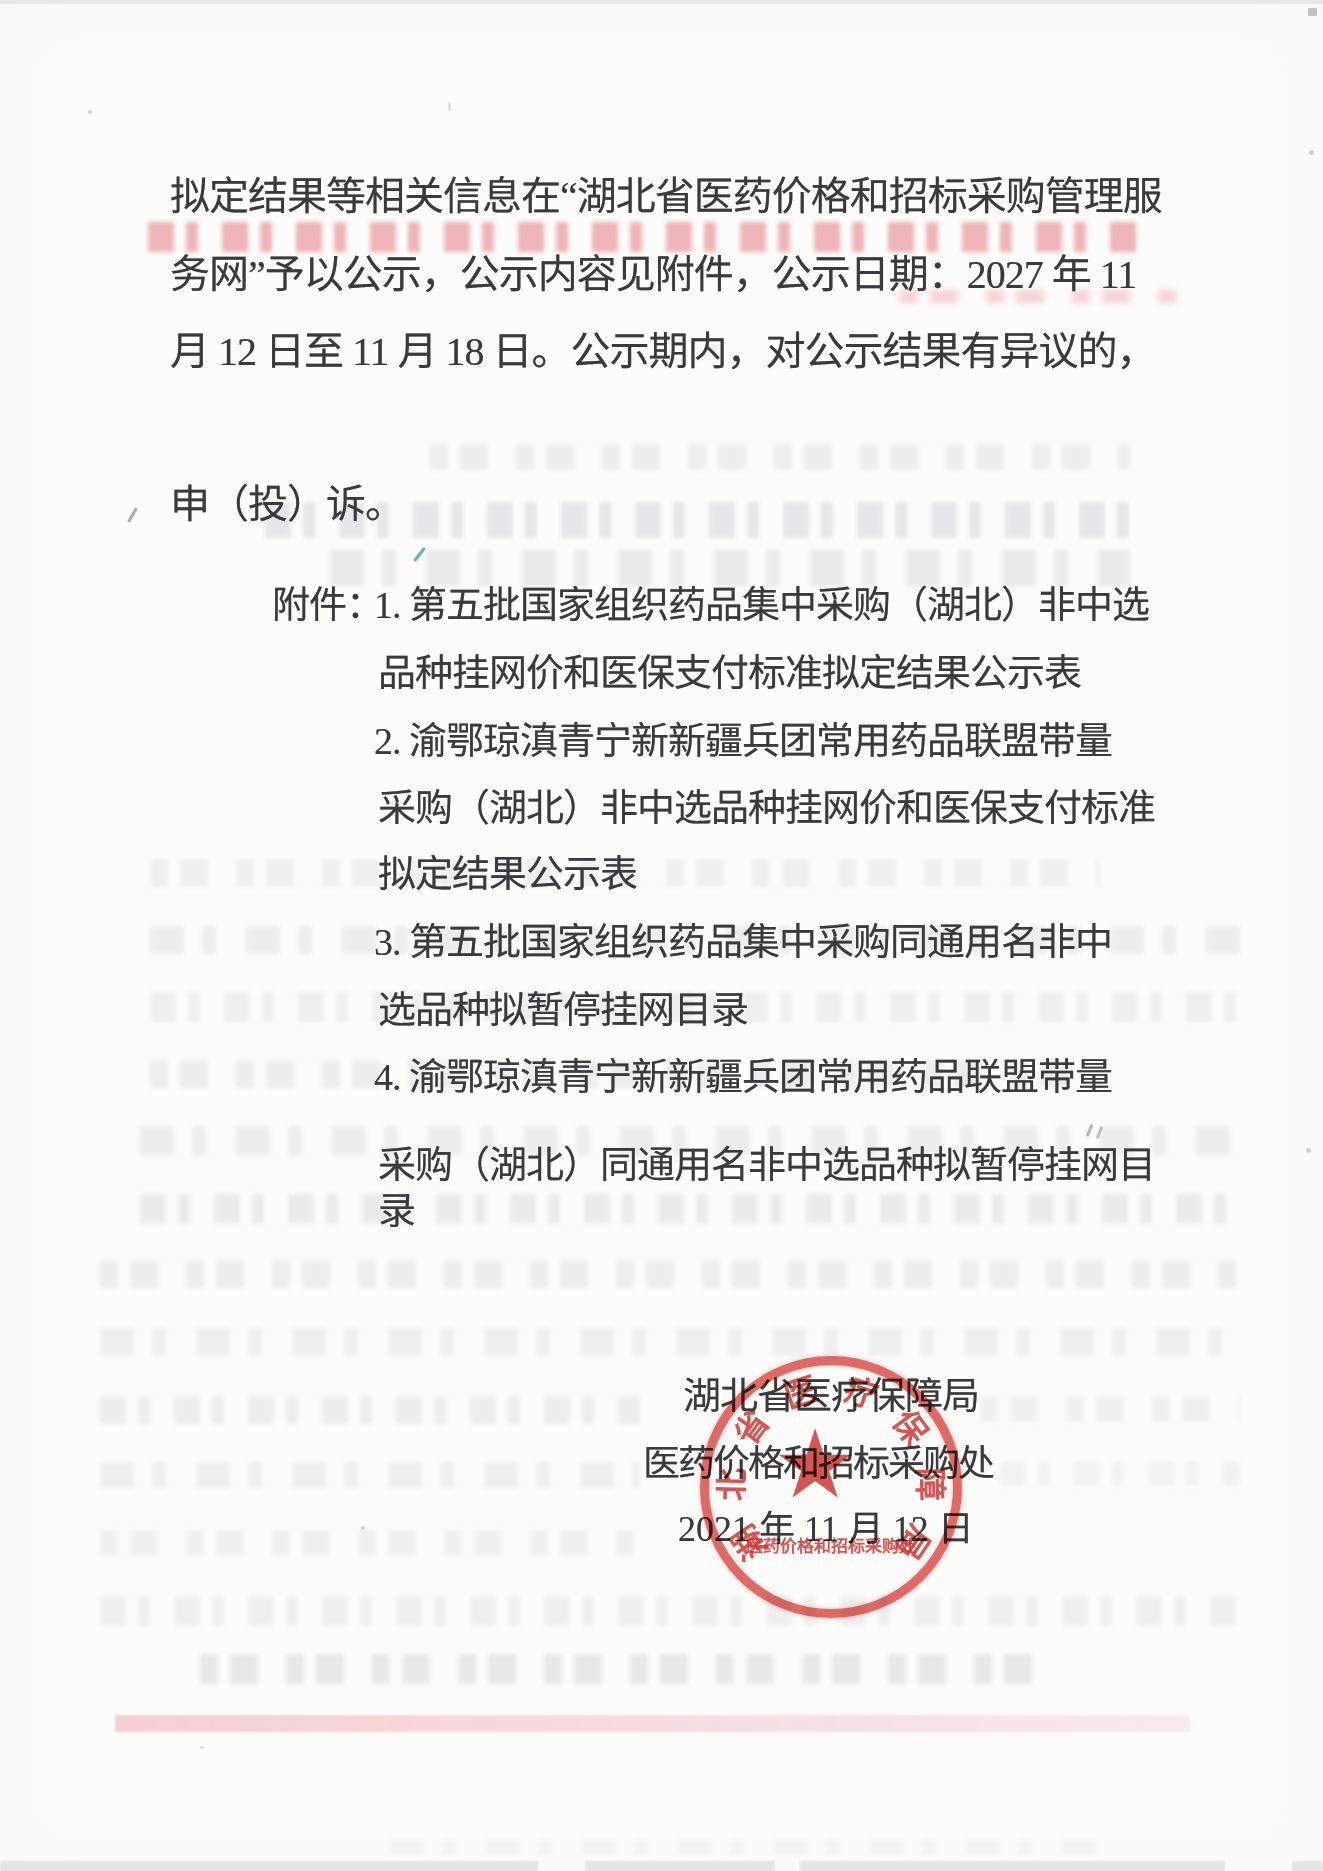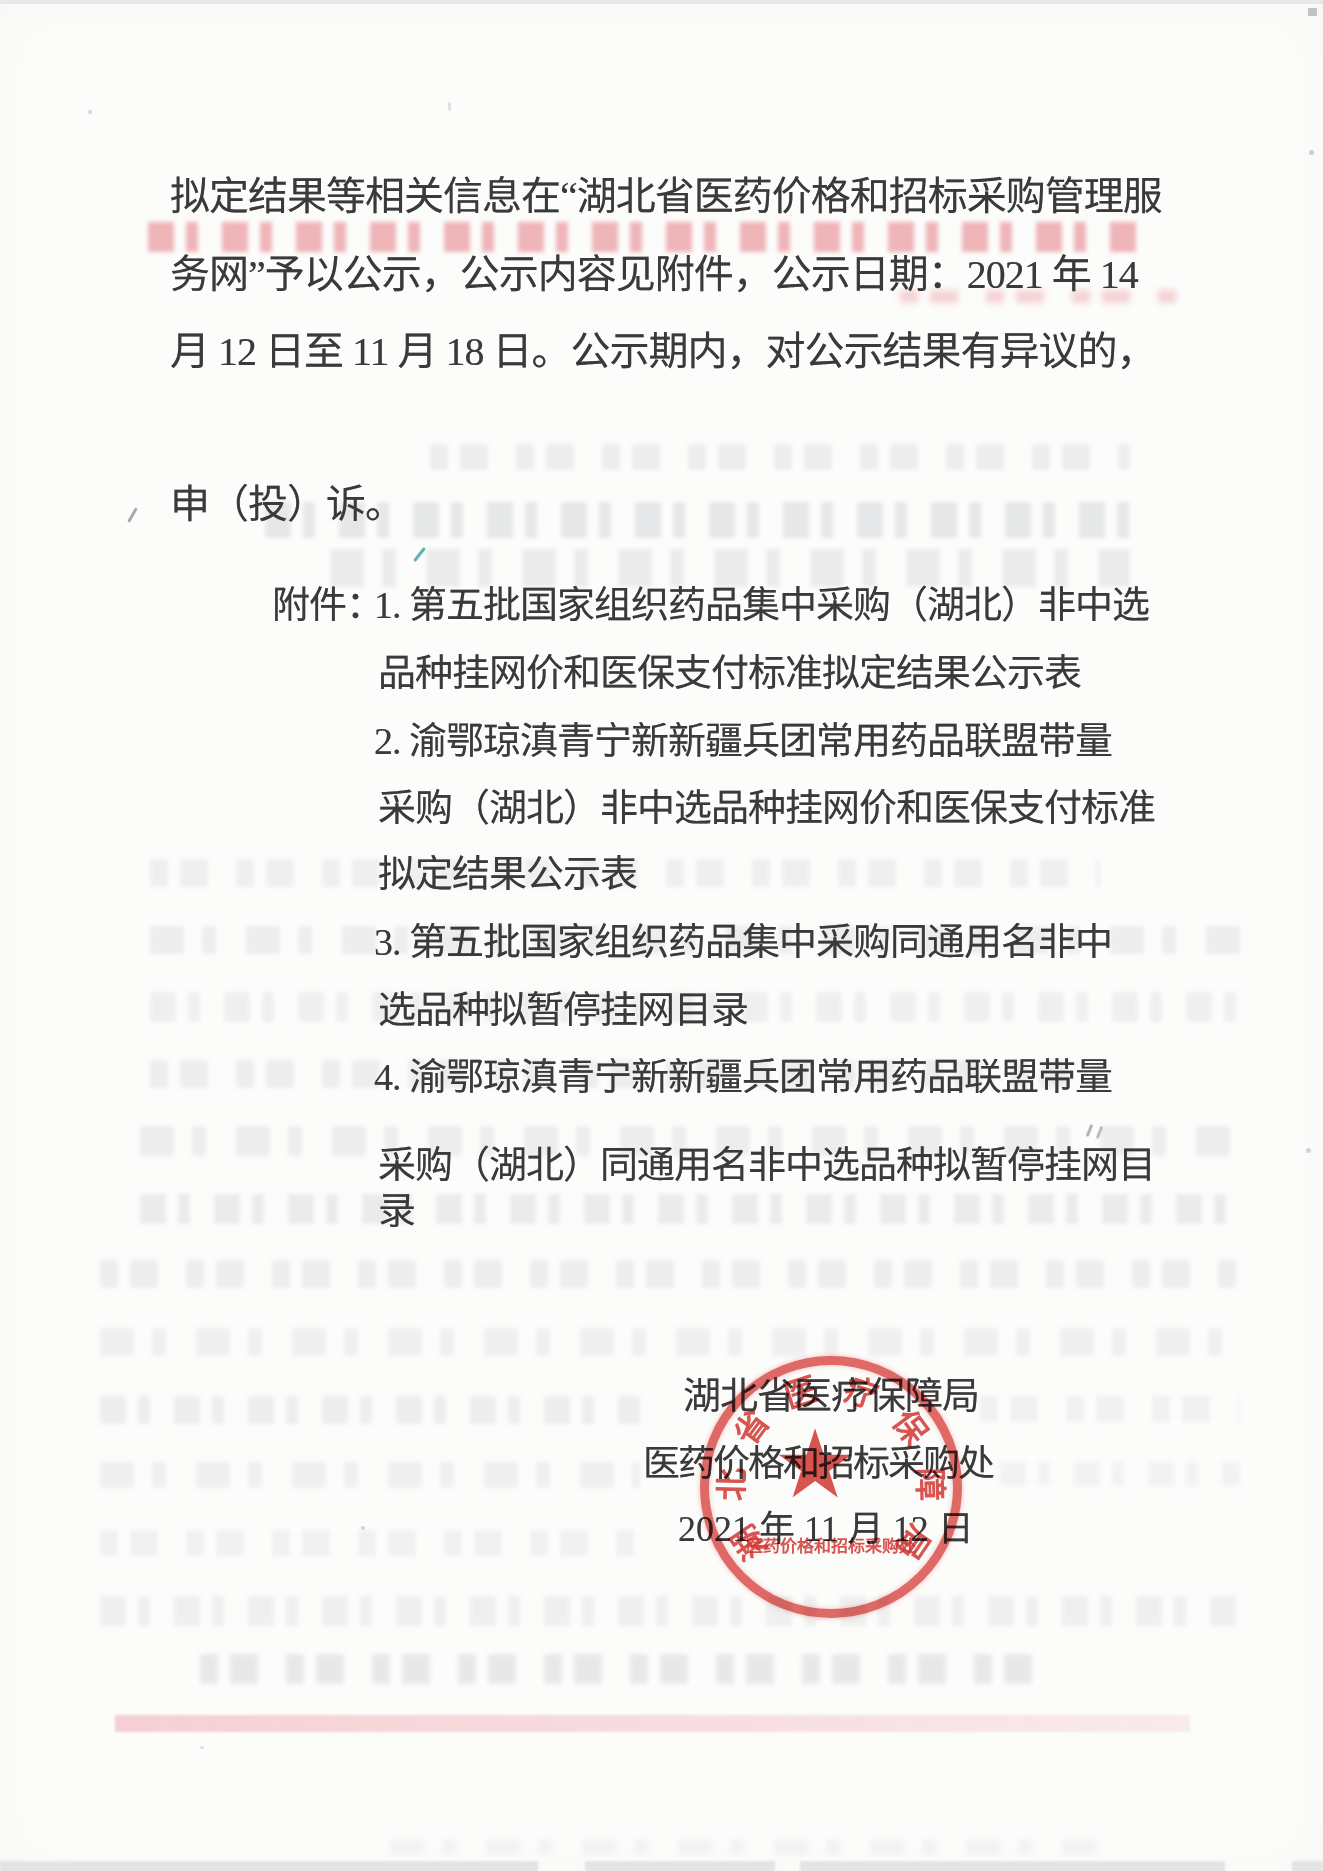--- a/index.html
+++ b/index.html
@@ -69,21 +69,21 @@
   <div class="ghost pb" style="left:980px;top:1392px;width:260px;height:26px;color:rgba(90,95,110,.07);"></div>
   <div class="ghost pc" style="left:100px;top:1458px;width:540px;height:26px;color:rgba(90,95,110,.08);"></div>
   <div class="ghost pa" style="left:1000px;top:1458px;width:240px;height:24px;color:rgba(90,95,110,.06);"></div>
   <div class="ghost pb" style="left:100px;top:1526px;width:540px;height:26px;color:rgba(90,95,110,.07);"></div>
   <div class="ghost pa" style="left:100px;top:1592px;width:1140px;height:30px;color:rgba(90,95,110,.08);"></div>
   <div class="ghost pb" style="left:200px;top:1650px;width:845px;height:30px;color:rgba(90,95,110,.12);"></div>
   <div class="ghost pc" style="left:390px;top:1835px;width:720px;height:16px;color:rgba(90,95,110,.05);"></div>
   <div class="ghost" style="left:115px;top:1711px;width:1075px;height:17px;filter:blur(1px);background:linear-gradient(90deg,rgba(240,170,180,.55),rgba(246,208,214,.4));"></div>
 
   <div class="txt" style="left:170px;top:170px;">拟定结果等相关信息在“湖北省医药价格和招标采购管理服</div>
-  <div class="txt" style="left:170px;top:248px;">务网”予以公示，公示内容见附件，公示日期：2021 年 14</div>
+  <div class="txt" style="left:170px;top:248px;">务网”予以公示，公示内容见附件，公示日期：2027 年 11</div>
   <div class="txt" style="left:170px;top:325px;">月 12 日至 11 月 18 日。公示期内，对公示结果有异议的，</div>
   <div class="txt" style="left:170px;top:478px;">申（投）诉。</div>
 
   <div class="txt attach" style="left:272px;top:580px;">附件：</div>
   <div class="txt attach" style="left:374px;top:580px;">1. 第五批国家组织药品集中采购（湖北）非中选</div>
   <div class="txt attach" style="left:378px;top:648px;">品种挂网价和医保支付标准拟定结果公示表</div>
   <div class="txt attach" style="left:374px;top:716px;">2. 渝鄂琼滇青宁新新疆兵团常用药品联盟带量</div>
   <div class="txt attach" style="left:378px;top:783px;">采购（湖北）非中选品种挂网价和医保支付标准</div>
   <div class="txt attach" style="left:378px;top:849px;">拟定结果公示表</div>
   <div class="txt attach" style="left:374px;top:917px;">3. 第五批国家组织药品集中采购同通用名非中</div>

